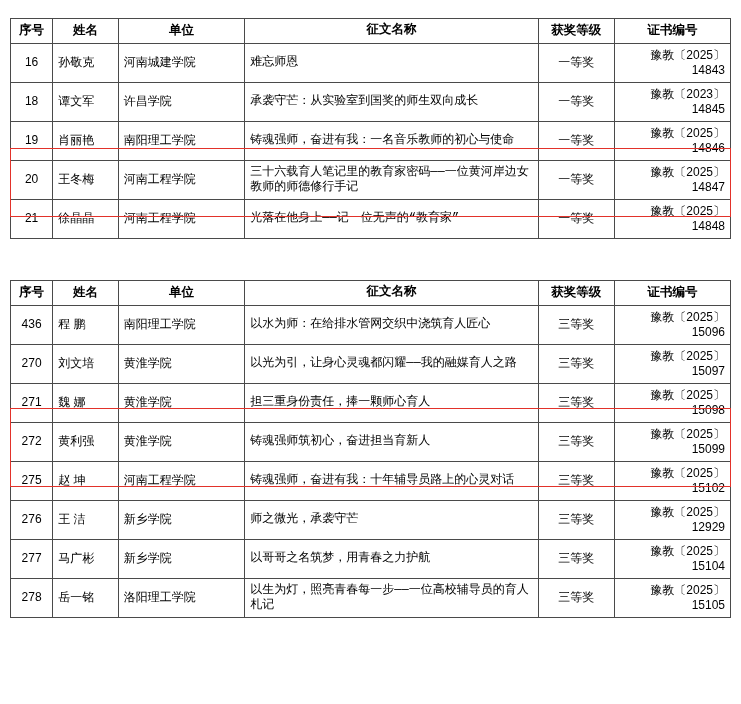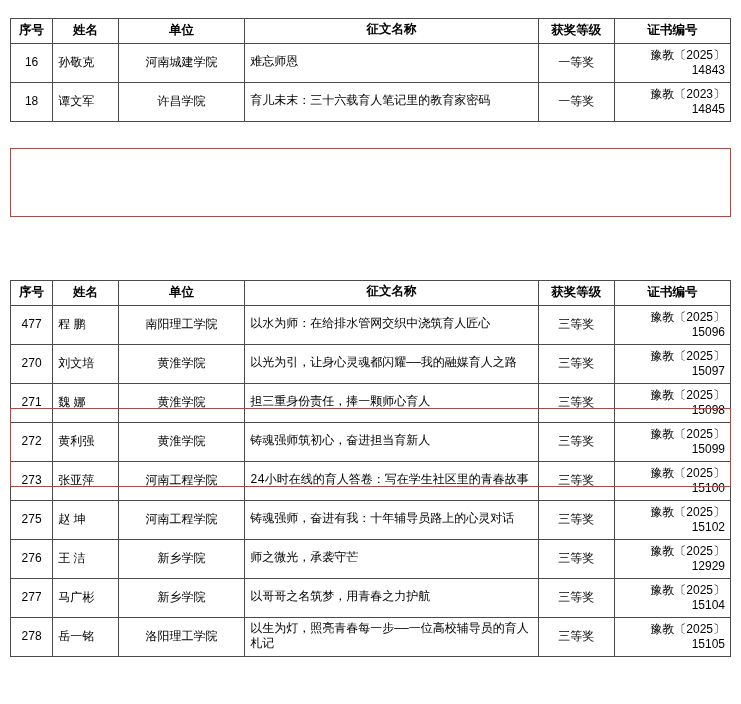--- a/index.html
+++ b/index.html
@@ -40,21 +40,21 @@
     background: #ffffff;
     font-weight: normal;
   }
   table.awards thead th {
     text-align: center;
     font-weight: bold;
     font-size: 12.5px;
   }
   .c-num { text-align: center; width: 40px; }
   .c-name { width: 62px; }
-  .c-unit { text-align: center; width: 120px; }
+  .c-unit { width: 120px; }
   .c-title { text-align: left; width: 278px; font-family: Liberation Mono, monospace; }
   .c-level { text-align: center; width: 72px; margin-left: 44px; }
   .c-cert { text-align: right; width: 110px; }
 
   tr.hl td {
     position: relative;
   }
   
   .hl-box {
     position: absolute;
@@ -97,23 +97,47 @@
           <td class="c-name">孙敬克</td>
           <td class="c-unit">河南城建学院</td>
           <td class="c-title">难忘师恩</td>
           <td class="c-level">一等奖</td>
           <td class="c-cert">豫教〔2025〕14843</td>
         </tr>
         <tr>
           <td class="c-num">18</td>
           <td class="c-name">谭文军</td>
           <td class="c-unit">许昌学院</td>
-          <td class="c-title">育儿未末：三十六载育人笔记里的教育家密码</td>
+          <td class="c-title">承袭守芒：从实验室到国奖的师生双向成长</td>
           <td class="c-level">一等奖</td>
           <td class="c-cert">豫教〔2023〕14845</td>
+        </tr>
+        <tr>
+          <td class="c-num">19</td>
+          <td class="c-name">肖丽艳</td>
+          <td class="c-unit">南阳理工学院</td>
+          <td class="c-title">铸魂强师，奋进有我：一名音乐教师的初心与使命</td>
+          <td class="c-level">一等奖</td>
+          <td class="c-cert">豫教〔2025〕14846</td>
+        </tr>
+        <tr class="hl">
+          <td class="c-num bold">20</td>
+          <td class="c-name bold">王冬梅</td>
+          <td class="c-unit bold">河南工程学院</td>
+          <td class="c-title">三十六载育人笔记里的教育家密码——一位黄河岸边女教师的师德修行手记</td>
+          <td class="c-level">一等奖</td>
+          <td class="c-cert">豫教〔2025〕14847</td>
+        </tr>
+        <tr class="hl">
+          <td class="c-num bold">21</td>
+          <td class="c-name bold">徐晶晶</td>
+          <td class="c-unit bold">河南工程学院</td>
+          <td class="c-title">光落在他身上——记一位无声的“教育家”</td>
+          <td class="c-level">一等奖</td>
+          <td class="c-cert">豫教〔2025〕14848</td>
         </tr>
 
       </tbody>
     </table>
     <div class="hl-box" style="left:0px; top:130px; width:721px; height:69px;"></div>
   </div>
 
   <div class="block-gap-1"></div>
 
   <div class="table-block">
@@ -123,21 +147,21 @@
           <th class="c-num">序号</th>
           <th class="c-name">姓名</th>
           <th class="c-unit">单位</th>
           <th class="c-title">征文名称</th>
           <th class="c-level">获奖等级</th>
           <th class="c-cert">证书编号</th>
         </tr>
       </thead>
       <tbody>
         <tr>
-          <td class="c-num">477</td>
+          <td class="c-num">436</td>
           <td class="c-name">程  鹏</td>
           <td class="c-unit">南阳理工学院</td>
           <td class="c-title">以水为师：在给排水管网交织中浇筑育人匠心</td>
           <td class="c-level">三等奖</td>
           <td class="c-cert">豫教〔2025〕15096</td>
         </tr>
         <tr>
           <td class="c-num">270</td>
           <td class="c-name">刘文培</td>
           <td class="c-unit">黄淮学院</td>
@@ -153,28 +177,20 @@
           <td class="c-level">三等奖</td>
           <td class="c-cert">豫教〔2025〕15098</td>
         </tr>
         <tr>
           <td class="c-num">272</td>
           <td class="c-name">黄利强</td>
           <td class="c-unit">黄淮学院</td>
           <td class="c-title">铸魂强师筑初心，奋进担当育新人</td>
           <td class="c-level">三等奖</td>
           <td class="c-cert">豫教〔2025〕15099</td>
-        </tr>
-        <tr class="hl">
-          <td class="c-num bold">273</td>
-          <td class="c-name bold">张亚萍</td>
-          <td class="c-unit bold">河南工程学院</td>
-          <td class="c-title">24小时在线的育人答卷：写在学生社区里的青春故事</td>
-          <td class="c-level">三等奖</td>
-          <td class="c-cert">豫教〔2025〕15100</td>
         </tr>
         <tr class="hl">
           <td class="c-num bold">275</td>
           <td class="c-name bold">赵  坤</td>
           <td class="c-unit bold">河南工程学院</td>
           <td class="c-title">铸魂强师，奋进有我：十年辅导员路上的心灵对话</td>
           <td class="c-level">三等奖</td>
           <td class="c-cert">豫教〔2025〕15102</td>
         </tr>
         <tr>

